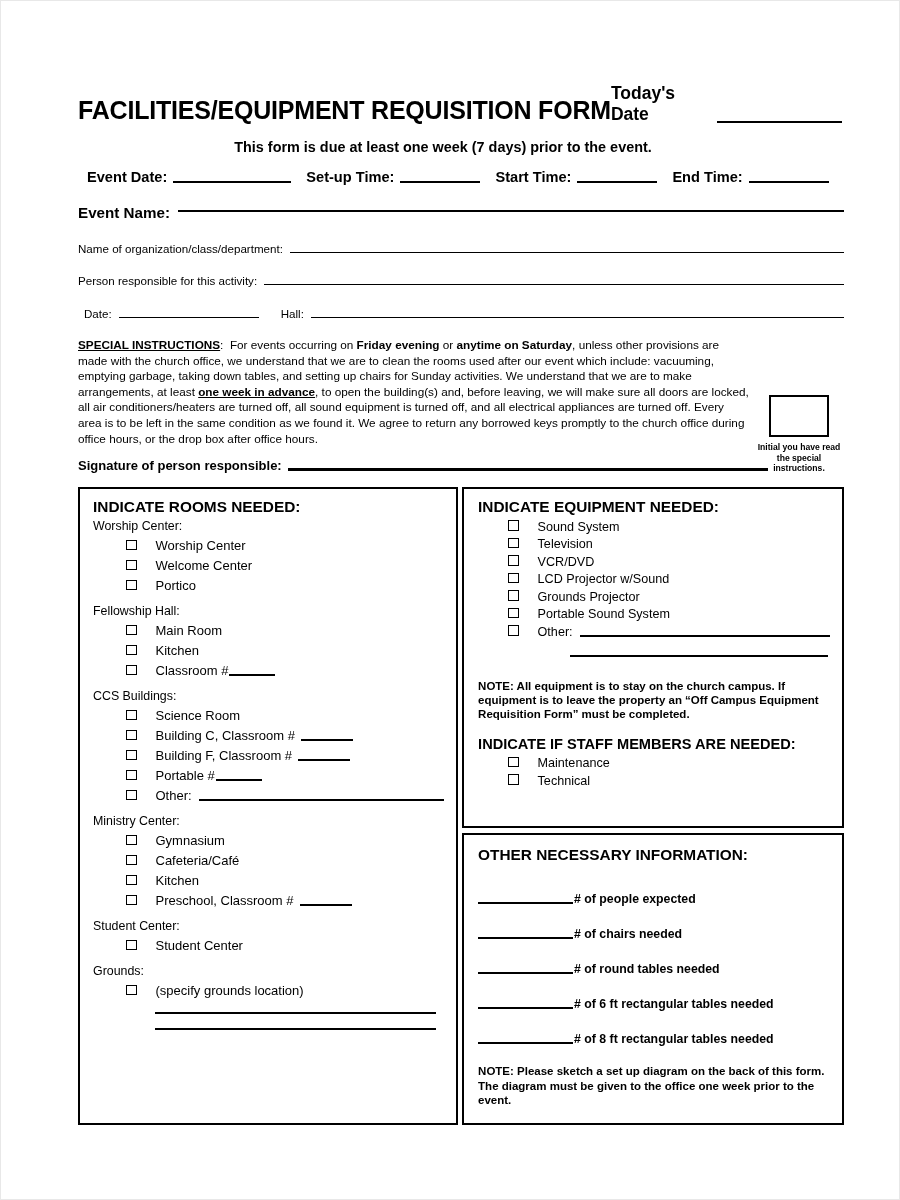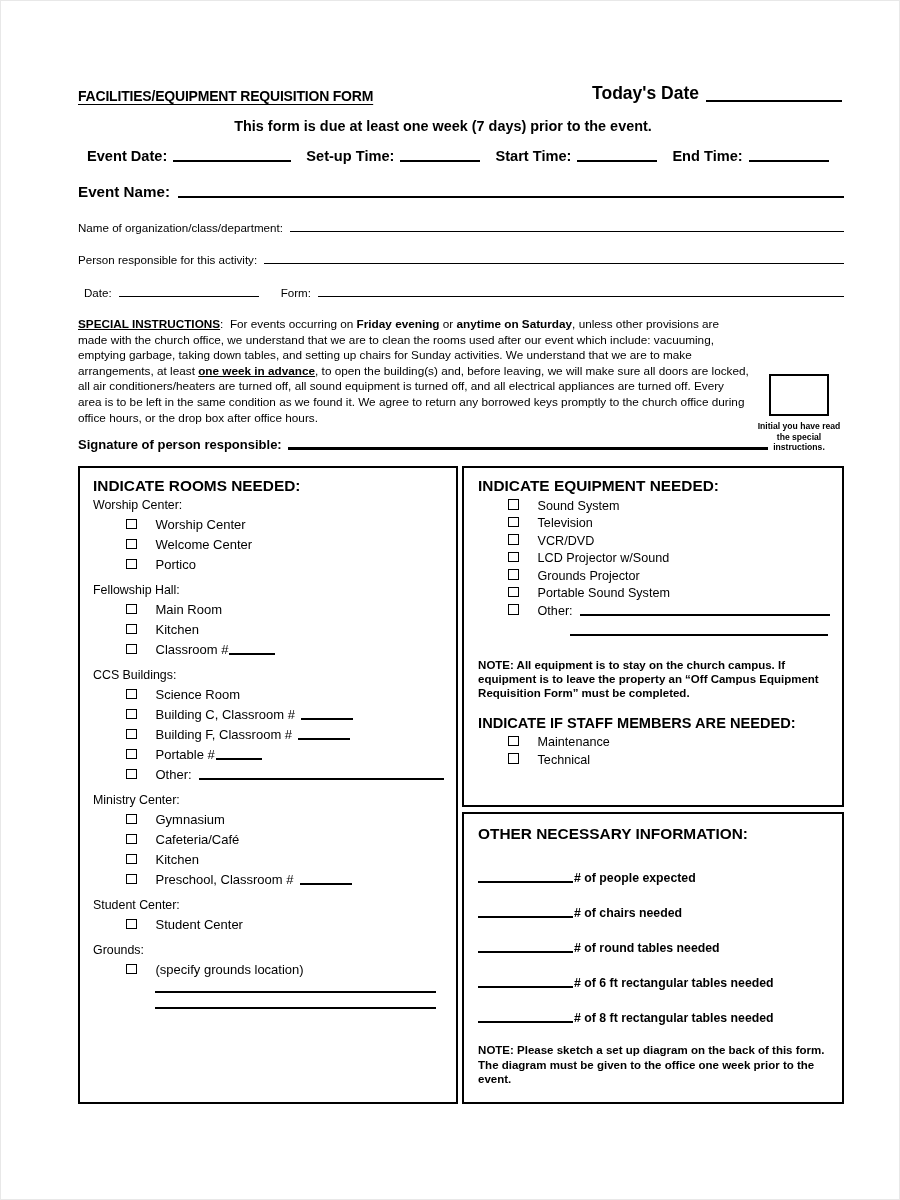--- a/index.html
+++ b/index.html
@@ -31,24 +31,23 @@
     width: 766px;
   }
 
   
   .hdr-row {
     display: flex;
     align-items: flex-end;
     justify-content: space-between;
   }
   .form-title {
-    font-size: 14px;
+    font-size: 25px;
     font-weight: bold;
     letter-spacing: -0.2px;
-    text-decoration: underline;
     text-underline-offset: 3px;
     white-space: nowrap;
   }
   .today {
     display: flex;
     align-items: flex-end;
     font-size: 17.5px;
     font-weight: bold;
     margin-right: 2px;
   }
@@ -77,21 +76,21 @@
     align-items: flex-end;
     margin-top: 14px;
     font-size: 14.6px;
     font-weight: bold;
   }
   .time-row .lbl { white-space: nowrap; margin-left: 9px; }
   .time-row .blank { margin: 0 6px 0 6px; }
 
   .evname-row {
     display: flex;
-    align-items: flex-end;
+    align-items: center;
     margin-top: 19px;
     font-size: 15.2px;
     font-weight: bold;
   }
   .evname-row .blank { flex: 1; margin-left: 8px; }
 
   .field-row {
     display: flex;
     align-items: flex-end;
     font-size: 11.6px;
@@ -285,21 +284,21 @@
     </div>
 
     <div class="field-row row-person">
       <span>Person responsible for this activity:</span>
       <span class="blank thin"></span>
     </div>
 
     <div class="field-row row-phone">
       <span>Date:</span>
       <span class="blank thin phone"></span>
-      <span>Form:</span>
+      <span>Hall:</span>
       <span class="blank thin email"></span>
     </div>
 
     <div class="special-wrap">
       <div class="special-text"><span class="ul-bold">SPECIAL INSTRUCTIONS</span><span>:</span>&nbsp;&nbsp;<span>For events occurring on </span><b>Friday evening</b><span> or </span><b>anytime on Saturday</b><span>, unless other provisions are made with the church office, we understand that we are to clean the rooms used after our event which include:  vacuuming, emptying garbage, taking down tables, and setting up chairs for Sunday activities.  We understand that we are to make arrangements, at least </span><span class="ul-bold">one week in advance</span><span>, to open the building(s) and, before leaving, we will make sure all doors are locked, all air conditioners/heaters are turned off, all sound equipment is turned off, and all electrical appliances are turned off.  Every area is to be left in the same condition as we found it.  We agree to return any borrowed keys promptly to the church office during office hours, or the drop box after office hours.</span></div>
 
       <div class="initial-box-wrap">
         <div class="initial-box"></div>
         <div class="initial-cap">Initial you have read the special instructions.</div>
       </div>

